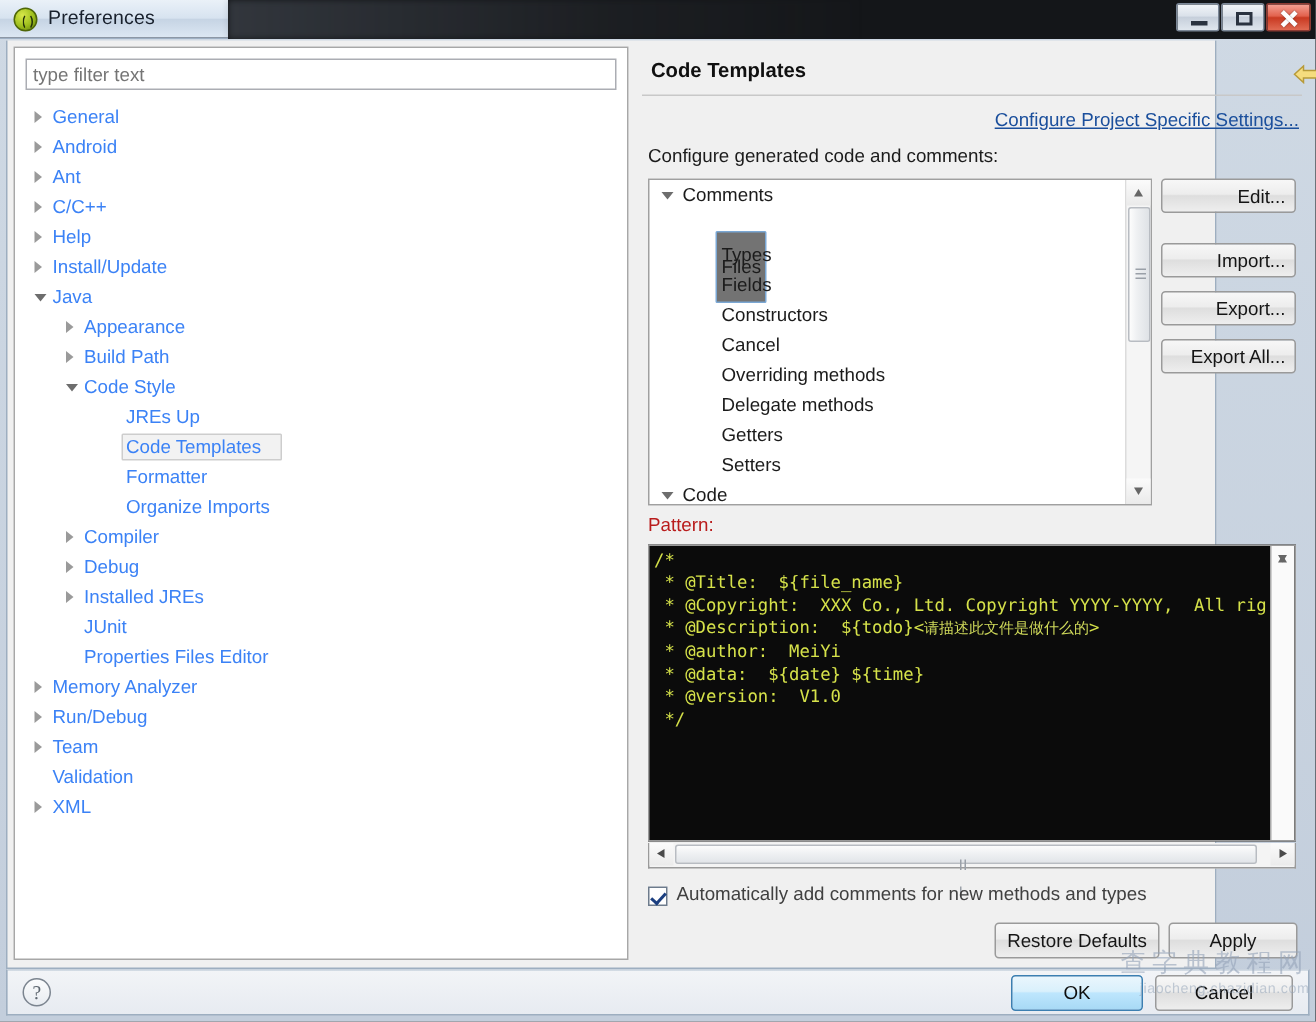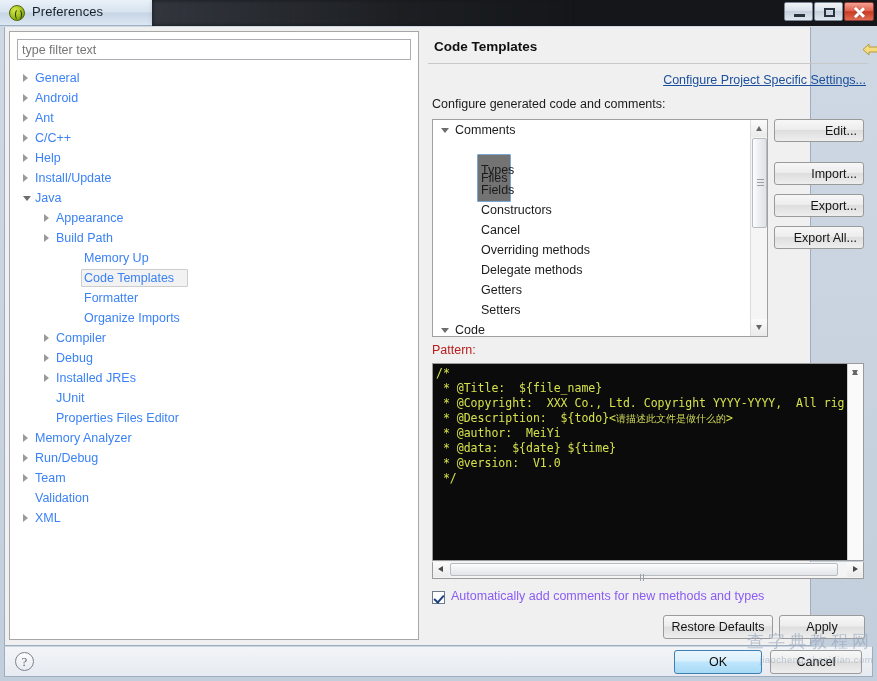--- a/index.html
+++ b/index.html
@@ -406,21 +406,21 @@
     left: 3px; top: 1px;
     width: 4px; height: 8px;
     border: solid #1b3f80;
     border-width: 0 2px 2px 0;
     transform: rotate(42deg);
   }
   #cb-label {
     position: absolute;
     left: 19px; top: 0;
     font-size: 12.5px;
-    color: #8b5cf6;
+    color: #404040;
     white-space: nowrap;
   }
 
   
   .bbtn {
     position: absolute;
     top: 584px;
     height: 24px;
     border: 1px solid #9a9a9a;
     border-radius: 3px;
@@ -558,21 +558,25 @@
           </div>
           <div class="tnode">
             <span class="arrow collapsed" style="left: 34px;"></span>
             <span class="tlabel" style="left: 46px;">Appearance</span>
           </div>
           <div class="tnode">
             <span class="arrow collapsed" style="left: 34px;"></span>
             <span class="tlabel" style="left: 46px;">Build Path</span>
           </div>
           <div class="tnode">
-            <span class="tlabel" style="left: 74px;">Memory Up</span>
+            <span class="arrow expanded" style="left: 34px;"></span>
+            <span class="tlabel" style="left: 46px;">Code Style</span>
+          </div>
+          <div class="tnode">
+            <span class="tlabel" style="left: 74px;">JREs Up</span>
           </div>
           <div class="tnode">
             <span class="sel-box" style="left: 71px; width: 106.6px;"></span>
             <span class="tlabel" style="left: 74px;">Code Templates</span>
           </div>
           <div class="tnode">
             <span class="tlabel" style="left: 74px;">Formatter</span>
           </div>
           <div class="tnode">
             <span class="tlabel" style="left: 74px;">Organize Imports</span>

